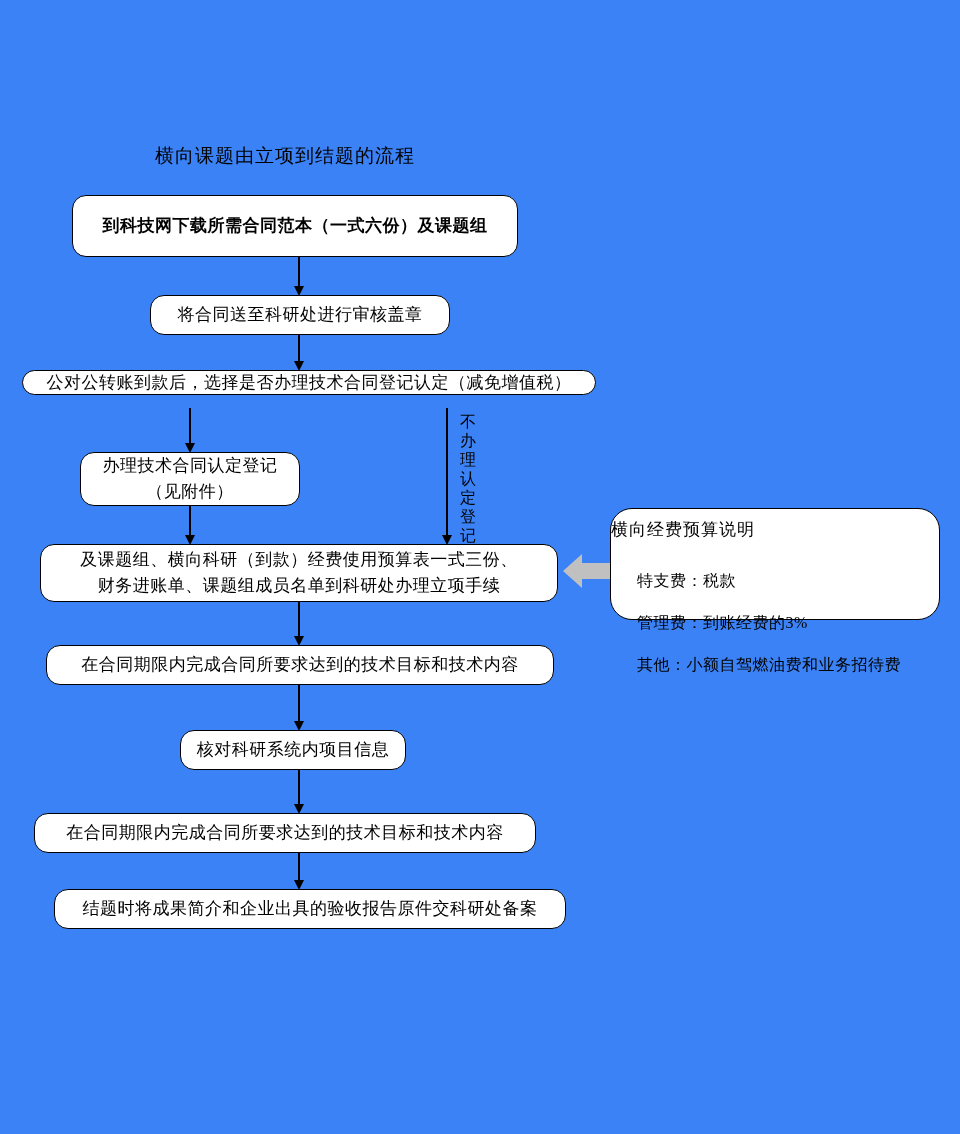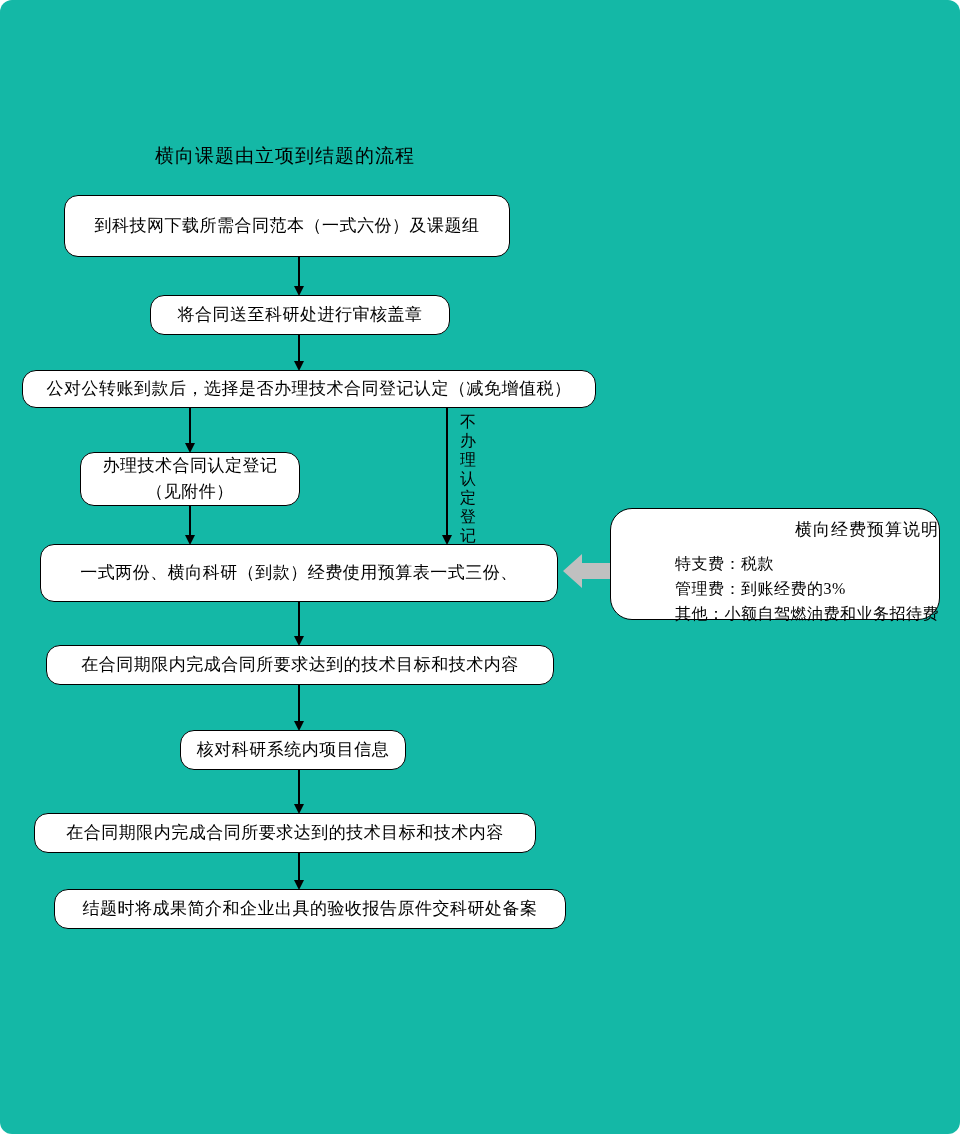--- a/index.html
+++ b/index.html
@@ -4,25 +4,24 @@
 <style>
   html, body {
     margin: 0;
     padding: 0;
     background: #ffffff;
   }
   #canvas {
     position: relative;
     width: 960px;
     height: 1134px;
-    background: #14b8a6;
+    background: #3b82f6;
     font-family: "Liberation Serif", "DejaVu Serif", serif;
     color: #000000;
     overflow: hidden;
-    border-radius: 12px;
   }
   .title {
     position: absolute;
     left: 155px;
     top: 143px;
     font-size: 19px;
     letter-spacing: 1px;
     white-space: nowrap;
   }
   .node {
@@ -37,51 +36,51 @@
     justify-content: center;
     text-align: center;
     font-size: 17px;
     line-height: 26px;
     letter-spacing: 0.5px;
     padding: 2px 8px;
   }
   .node .ln { white-space: nowrap; display: block; }
 
   
-  #node-download      { left: 64px;  top: 195px; width: 446px; height: 62px; }
+  #node-download      { left: 72px;  top: 195px; width: 446px; height: 62px; font-weight: bold; }
   #node-seal          { left: 150px; top: 295px; width: 300px; height: 40px; }
-  #node-transfer      { left: 22px;  top: 370px; width: 574px; height: 38px; }
+  #node-transfer      { left: 22px;  top: 370px; width: 574px; height: 25px; }
   #node-register      { left: 80px;  top: 452px; width: 220px; height: 54px; }
   #node-filing        { left: 40px;  top: 544px; width: 518px; height: 58px; }
   #node-invoice       { left: 46px;  top: 645px; width: 508px; height: 40px; }
   #node-verify        { left: 180px; top: 730px; width: 226px; height: 40px; }
   #node-complete      { left: 34px;  top: 813px; width: 502px; height: 40px; }
   #node-archive       { left: 54px;  top: 889px; width: 512px; height: 40px; }
 
   #node-budget {
     left: 610px; top: 508px; width: 330px; height: 112px;
     border-radius: 22px;
-    align-items: flex-end;
+    align-items: flex-start;
     justify-content: flex-start;
     padding: 6px 0 0 0;
   }
   .budget-title {
     text-align: center;
     font-size: 17px;
     line-height: 30px;
     letter-spacing: 1px;
   }
   .budget-lines {
     margin-top: 6px;
     padding-left: 26px;
     font-size: 16px;
     line-height: 25px;
     text-align: left;
   }
-  .budget-lines .ln { white-space: nowrap; }
+  .budget-lines .ln { white-space: nowrap; margin-top: 17px; }
 
   
   .conn {
     position: absolute;
     width: 2px;
     background: #000000;
   }
   .conn::after {
     content: "";
     position: absolute;
@@ -150,21 +149,22 @@
   <div class="conn" id="conn-4"></div>
   <div class="vlabel">不办理认定登记</div>
 
   <div class="node" id="node-register">
     <span class="ln">办理技术合同认定登记</span>
     <span class="ln">（见附件）</span>
   </div>
   <div class="conn" id="conn-5"></div>
 
   <div class="node" id="node-filing">
-    <span class="ln">一式两份、横向科研（到款）经费使用预算表一式三份、</span>
+    <span class="ln">及课题组、横向科研（到款）经费使用预算表一式三份、</span>
+    <span class="ln">财务进账单、课题组成员名单到科研处办理立项手续</span>
   </div>
 
   <div class="block-arrow">
     <svg width="48" height="38" viewBox="0 0 48 38" xmlns="http://www.w3.org/2000/svg">
       <polygon points="0,19 19,2 19,11 48,11 48,27 19,27 19,36" fill="#c0c0c0"></polygon>
     </svg>
   </div>
   <div class="node" id="node-budget">
     <div class="budget-title">横向经费预算说明</div>
     <div class="budget-lines">

